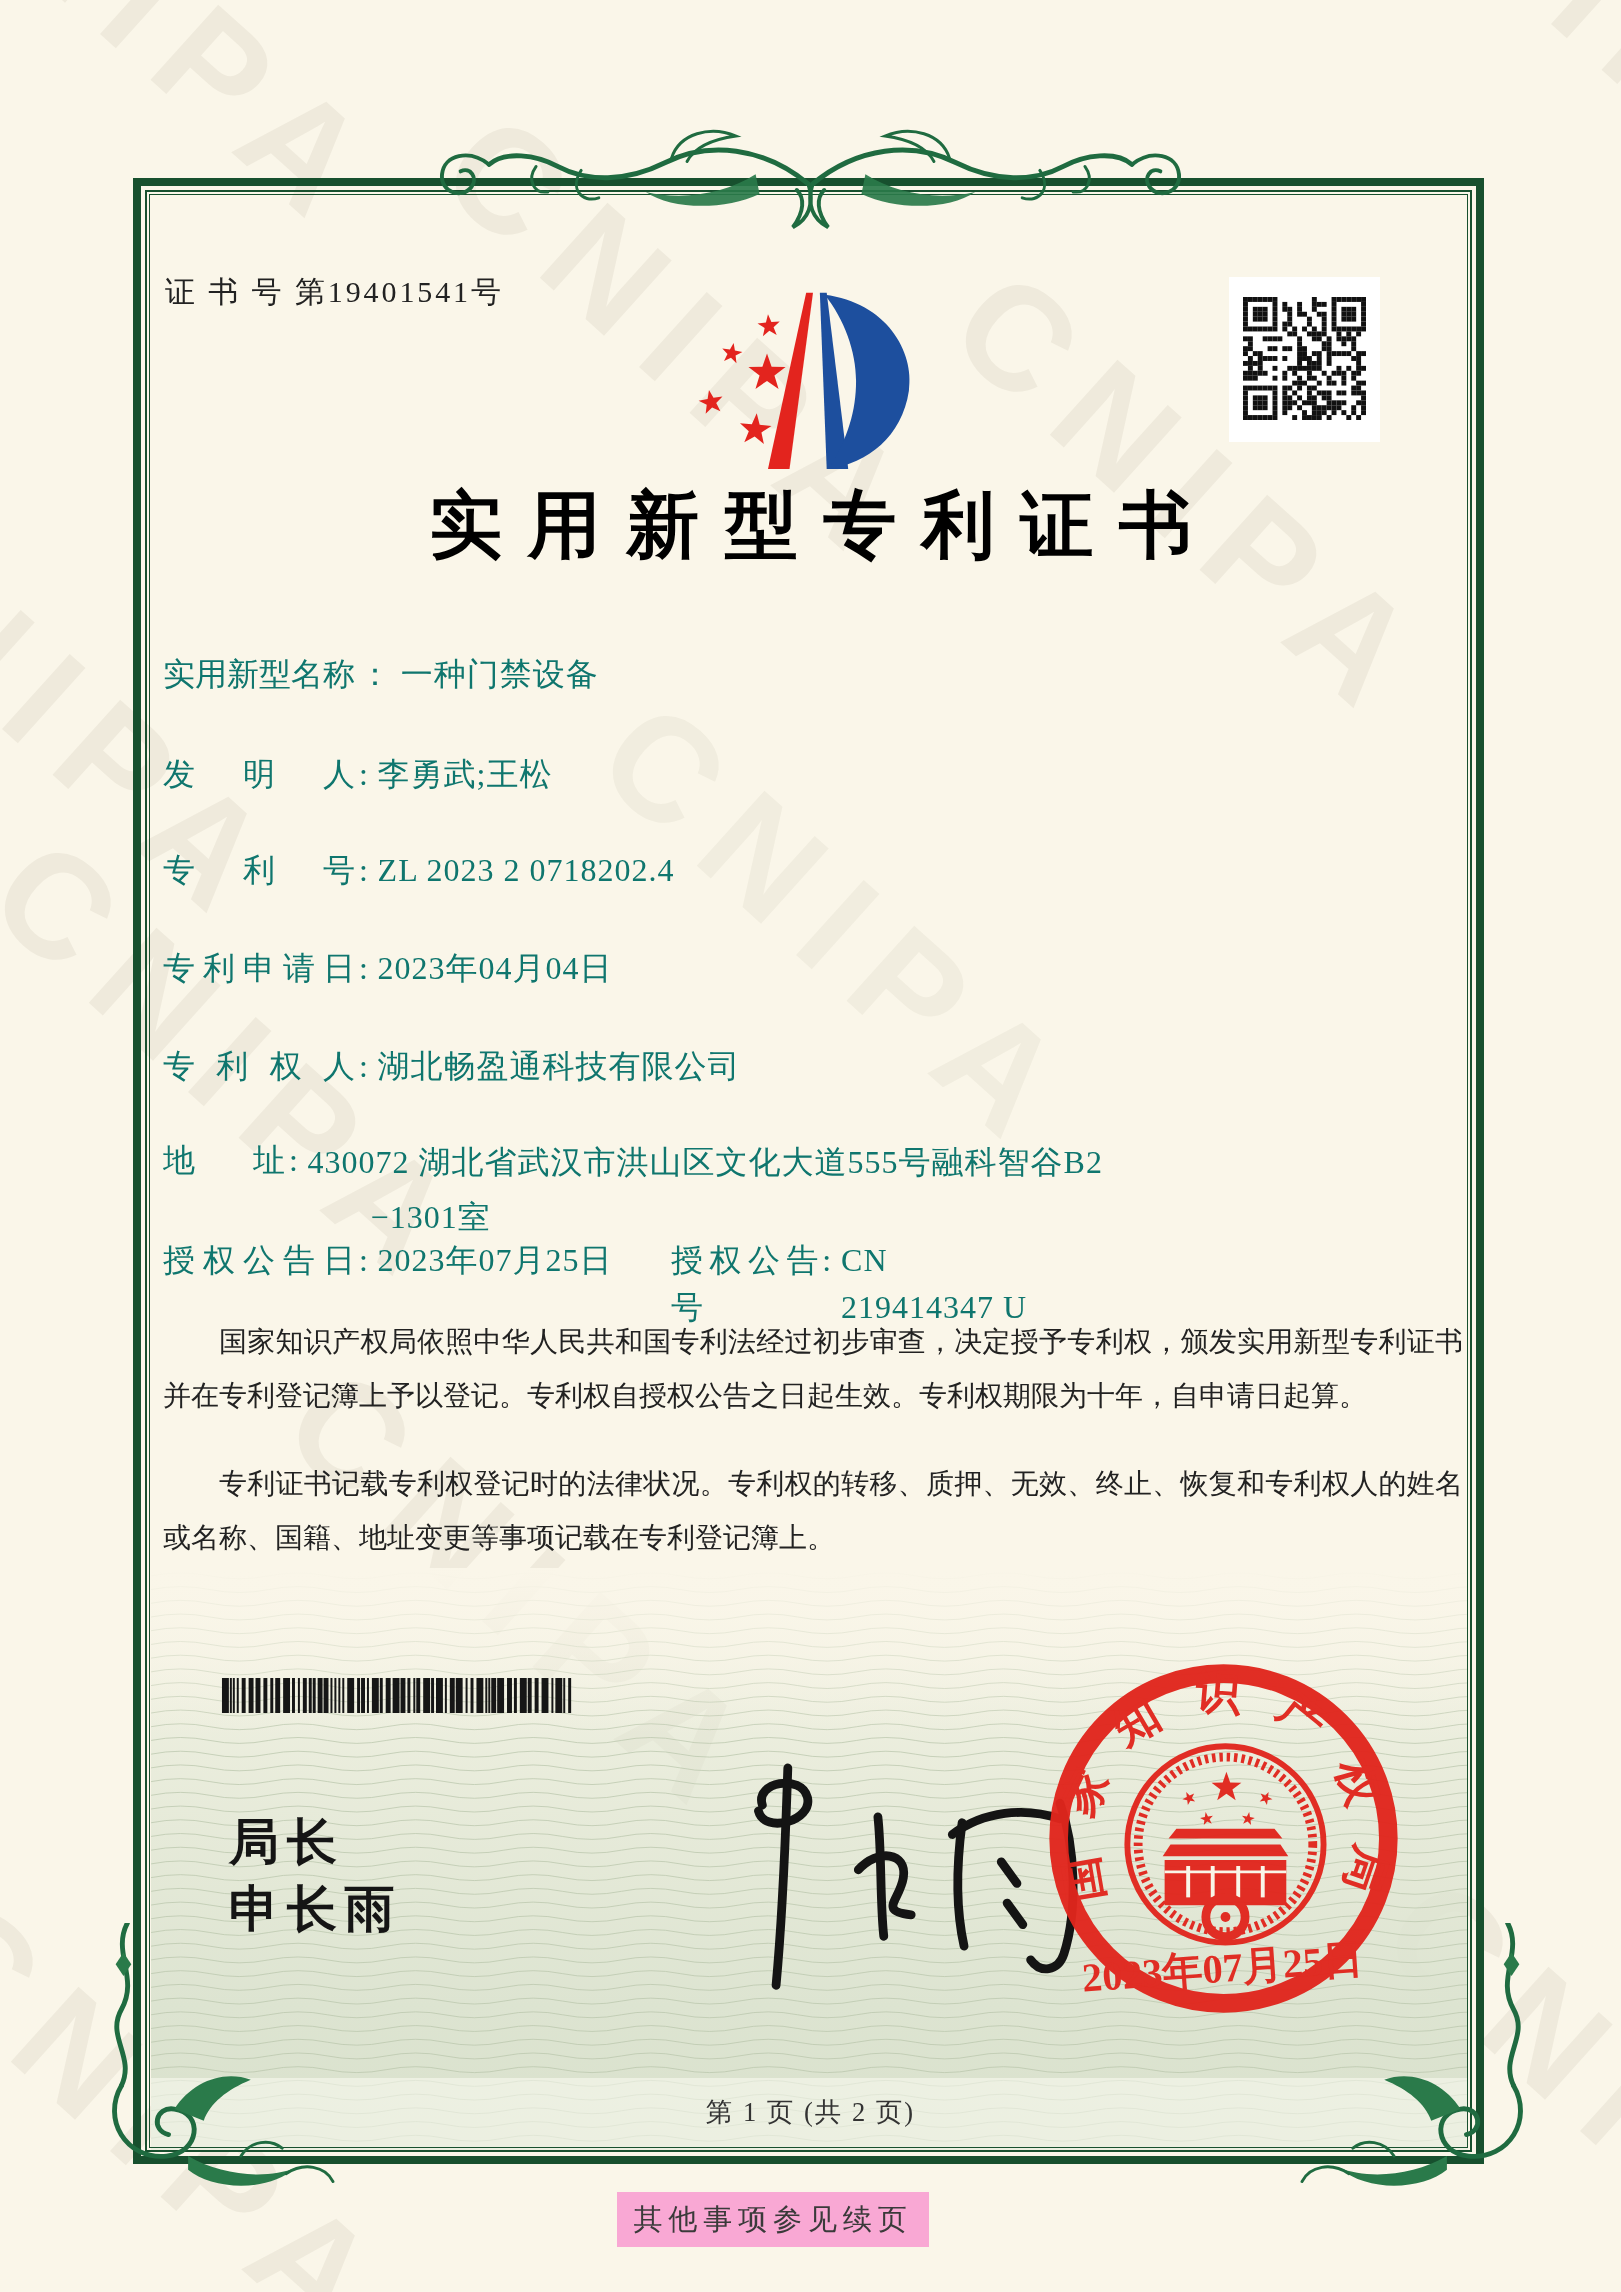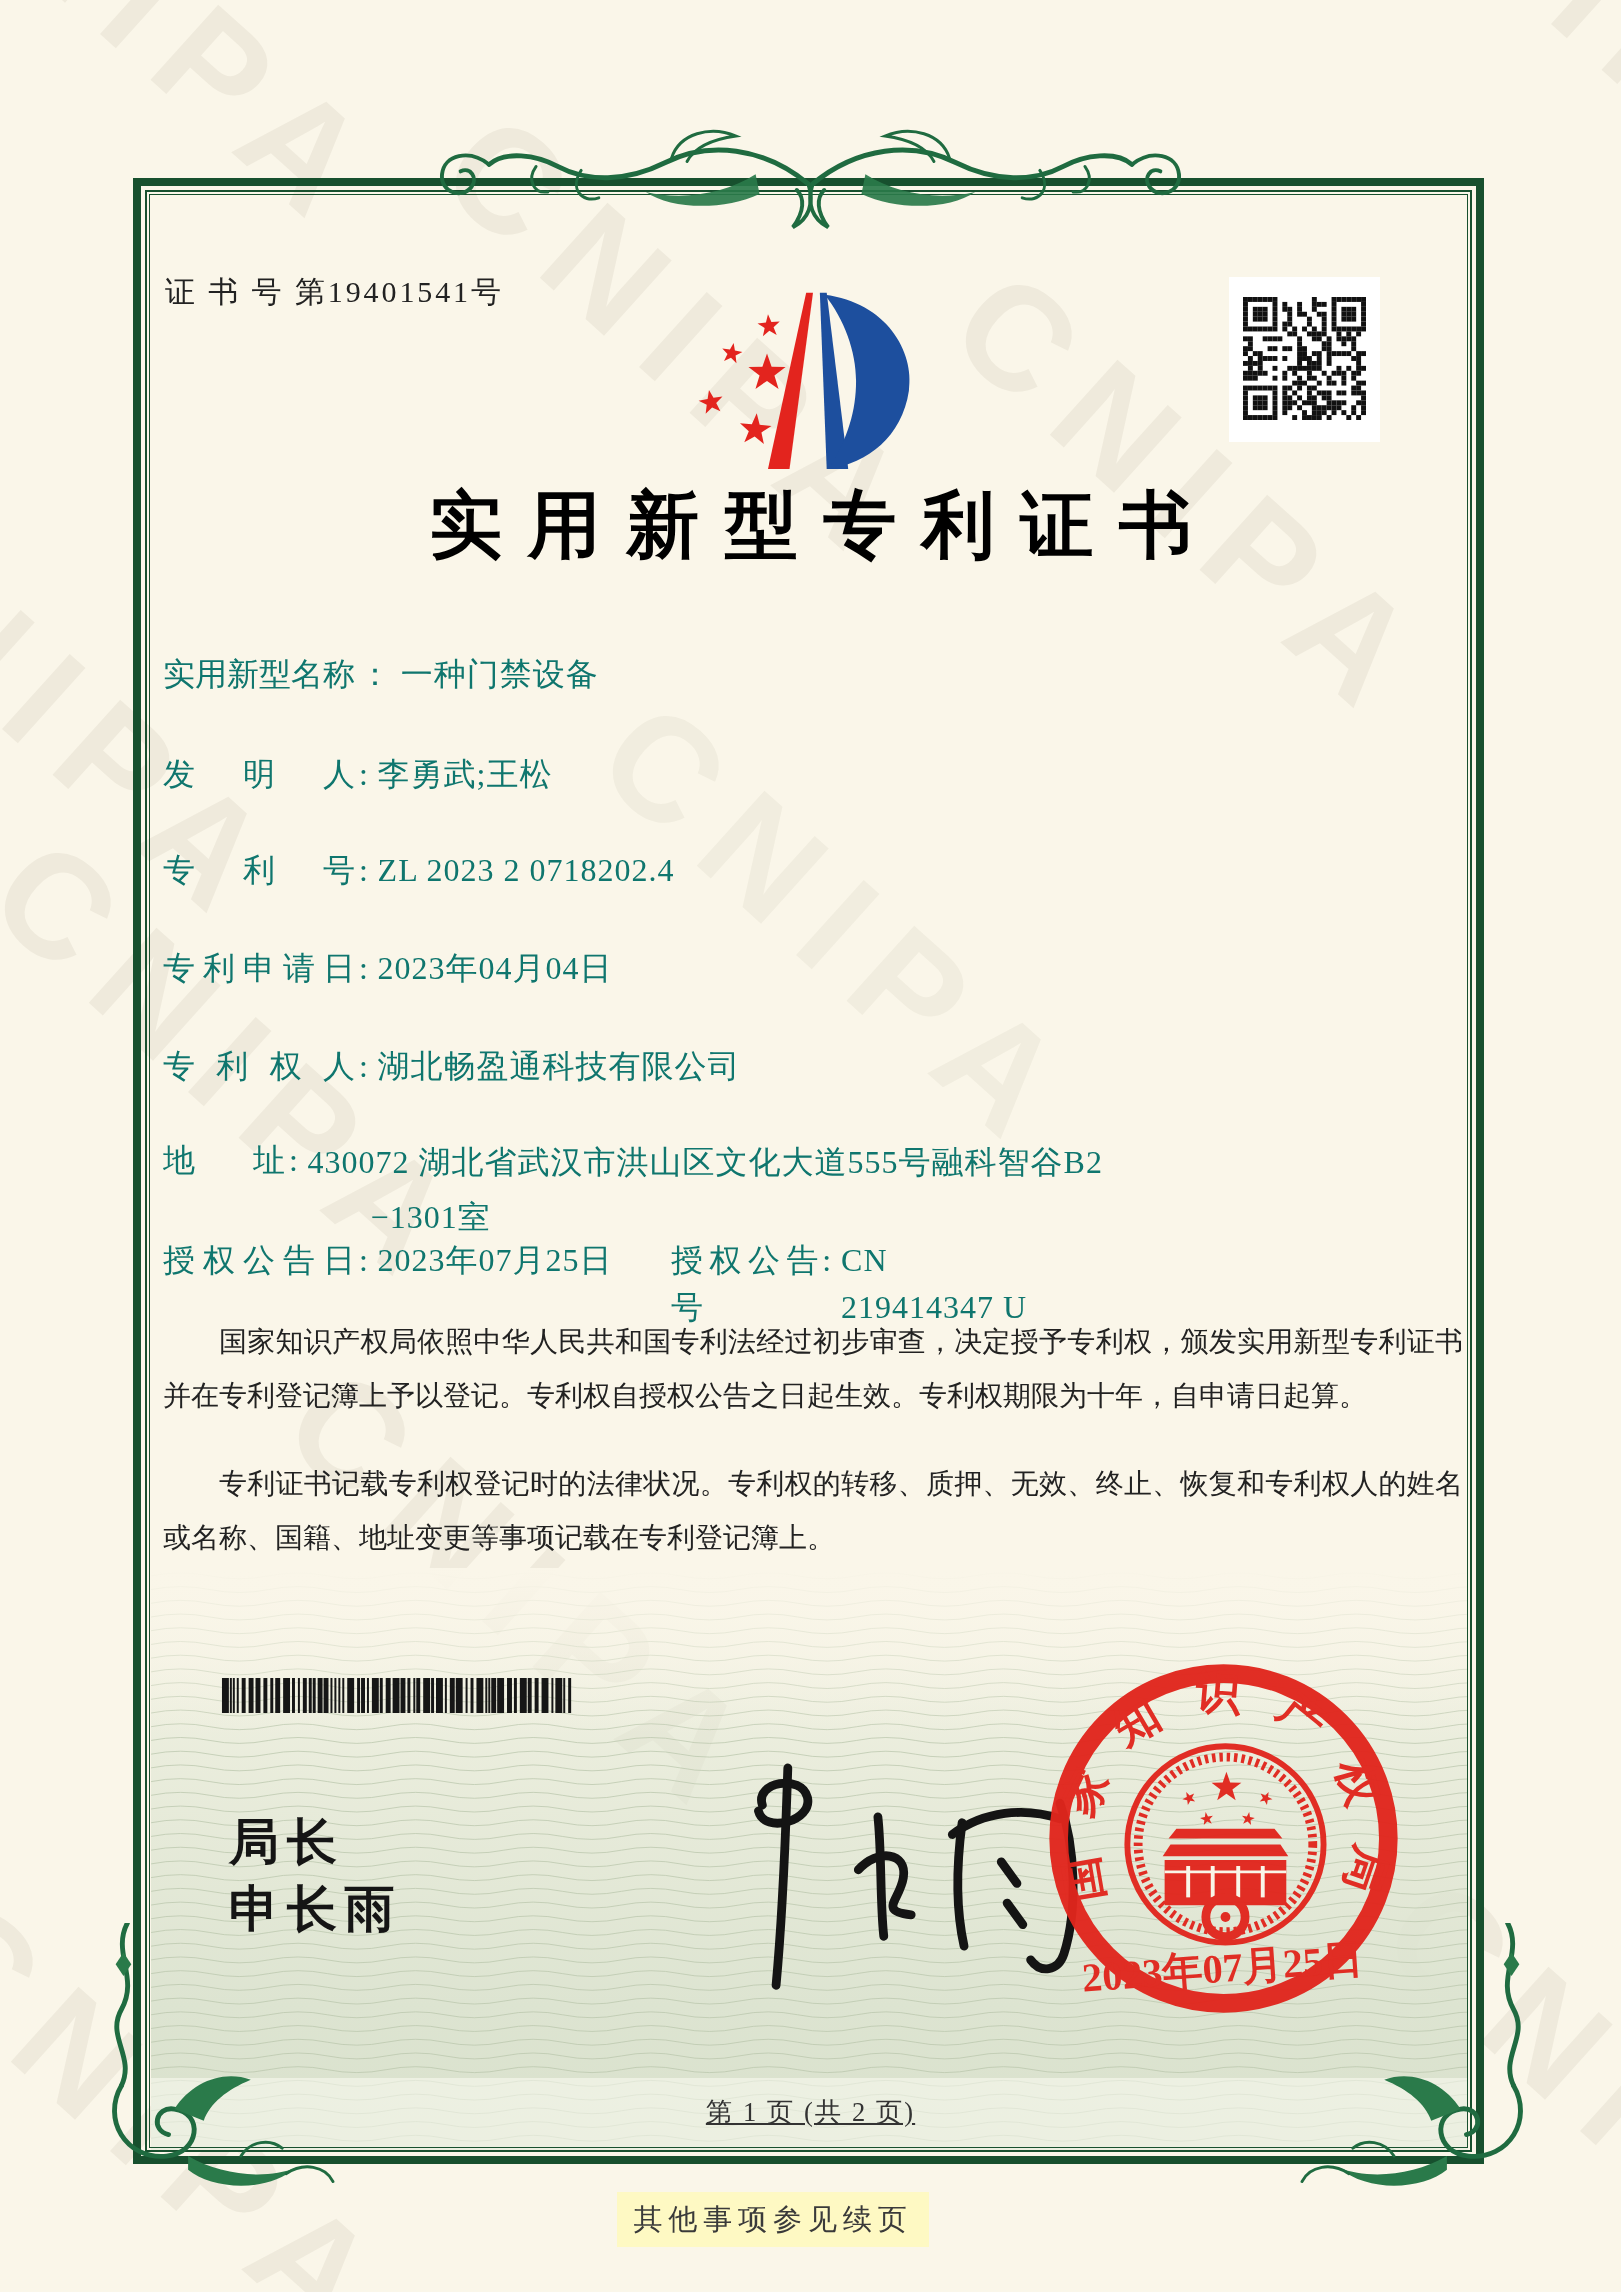--- a/index.html
+++ b/index.html
@@ -62,22 +62,22 @@
   .barcode rect{fill:#161616;}
   .sig-role,.sig-name{position:absolute;left:229px;font-size:50px;font-weight:bold;
     font-family:"Liberation Sans",sans-serif;letter-spacing:7.8px;color:#151515;z-index:5;}
   .sig-role{top:1809px}.sig-name{top:1876px}
   .signature{position:absolute;left:686px;top:1754px;z-index:5;}
   .signature path{stroke:#141414;stroke-width:9;fill:none;stroke-linecap:round;stroke-linejoin:round;}
   .seal{position:absolute;left:1041px;top:1656px;opacity:.96;z-index:6;}
   .seal-arc-text{font-size:46px;font-weight:bold;letter-spacing:34px;}
   .seal-date{font-size:41px;font-weight:bold;}
   .page-footer{position:absolute;top:2094px;left:0;width:100%;text-align:center;font-size:26.5px;
-    color:#333;z-index:5;letter-spacing:2px;text-decoration:underline;}
-  .cont-note{position:absolute;left:617px;top:2192px;width:312px;height:55px;background:#fef9c3;
+    color:#333;z-index:5;letter-spacing:2px;}
+  .cont-note{position:absolute;left:617px;top:2192px;width:312px;height:55px;background:#f9a8d4;
     text-align:center;line-height:55px;font-size:29px;color:#3a3a3a;letter-spacing:5.9px;z-index:5;
     font-family:"DejaVu Serif","Liberation Serif",serif;}
 </style>
 </head>
 <body>
 
 <div class="page">
 
   <div class="wm wm1">CNIPA</div>
   <div class="wm wm2">CNIPA</div>

